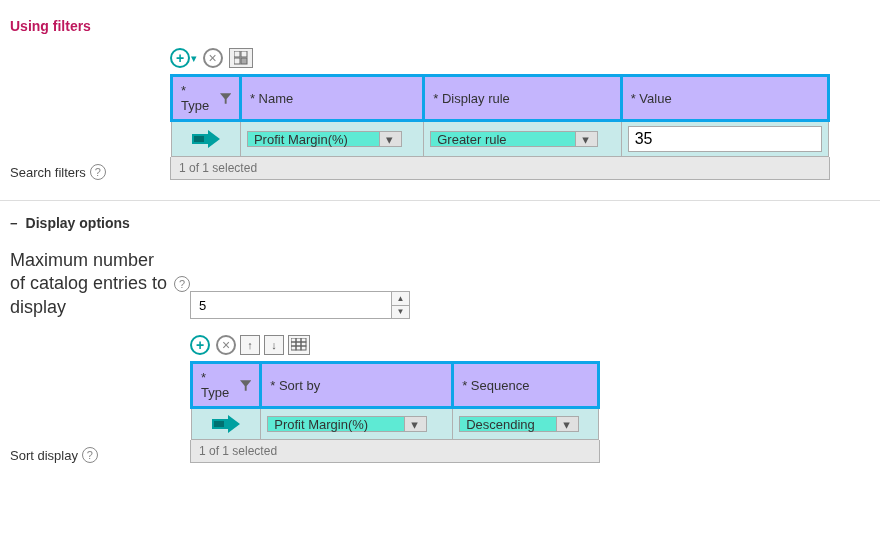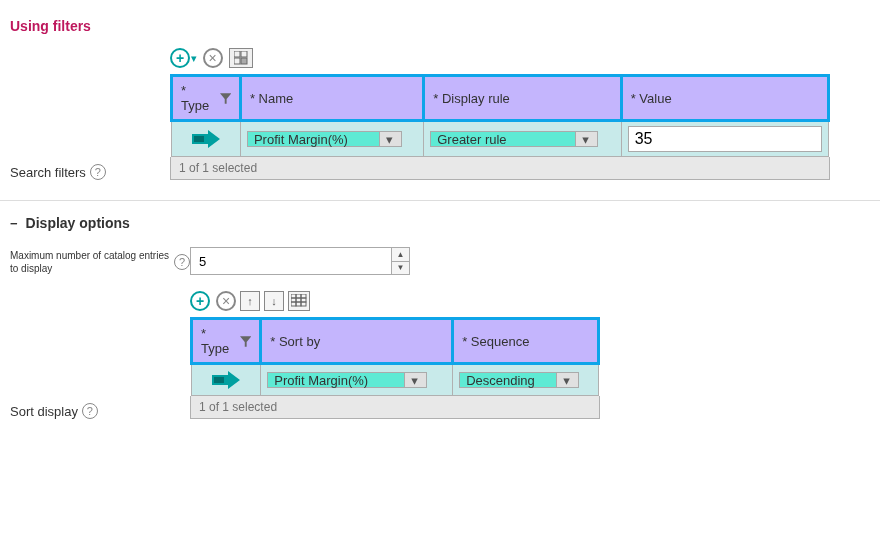--- a/index.html
+++ b/index.html
@@ -389,21 +389,21 @@
 </div>
 
 <div class="display-section">
   <div class="display-title">
     <span class="collapse-icon">−</span>
     <span>Display options</span>
   </div>
 
   <div class="form-row">
     <div class="form-label" style="width:180px;min-width:180px;">
-      <span style="font-size:10px;line-height:1.3;">Maximum number of catalog entries to display</span>
+      <span style="font-size:18px;line-height:1.3;">Maximum number of catalog entries to display</span>
       <span class="help-icon">?</span>
     </div>
     <div class="form-content">
       <div class="number-input-wrapper">
         <input type="text" class="number-input" value="5" style="">
         <div class="spinner-buttons">
           <div class="spinner-up">
             <span>▲</span>
           </div>
           <div class="spinner-down">

